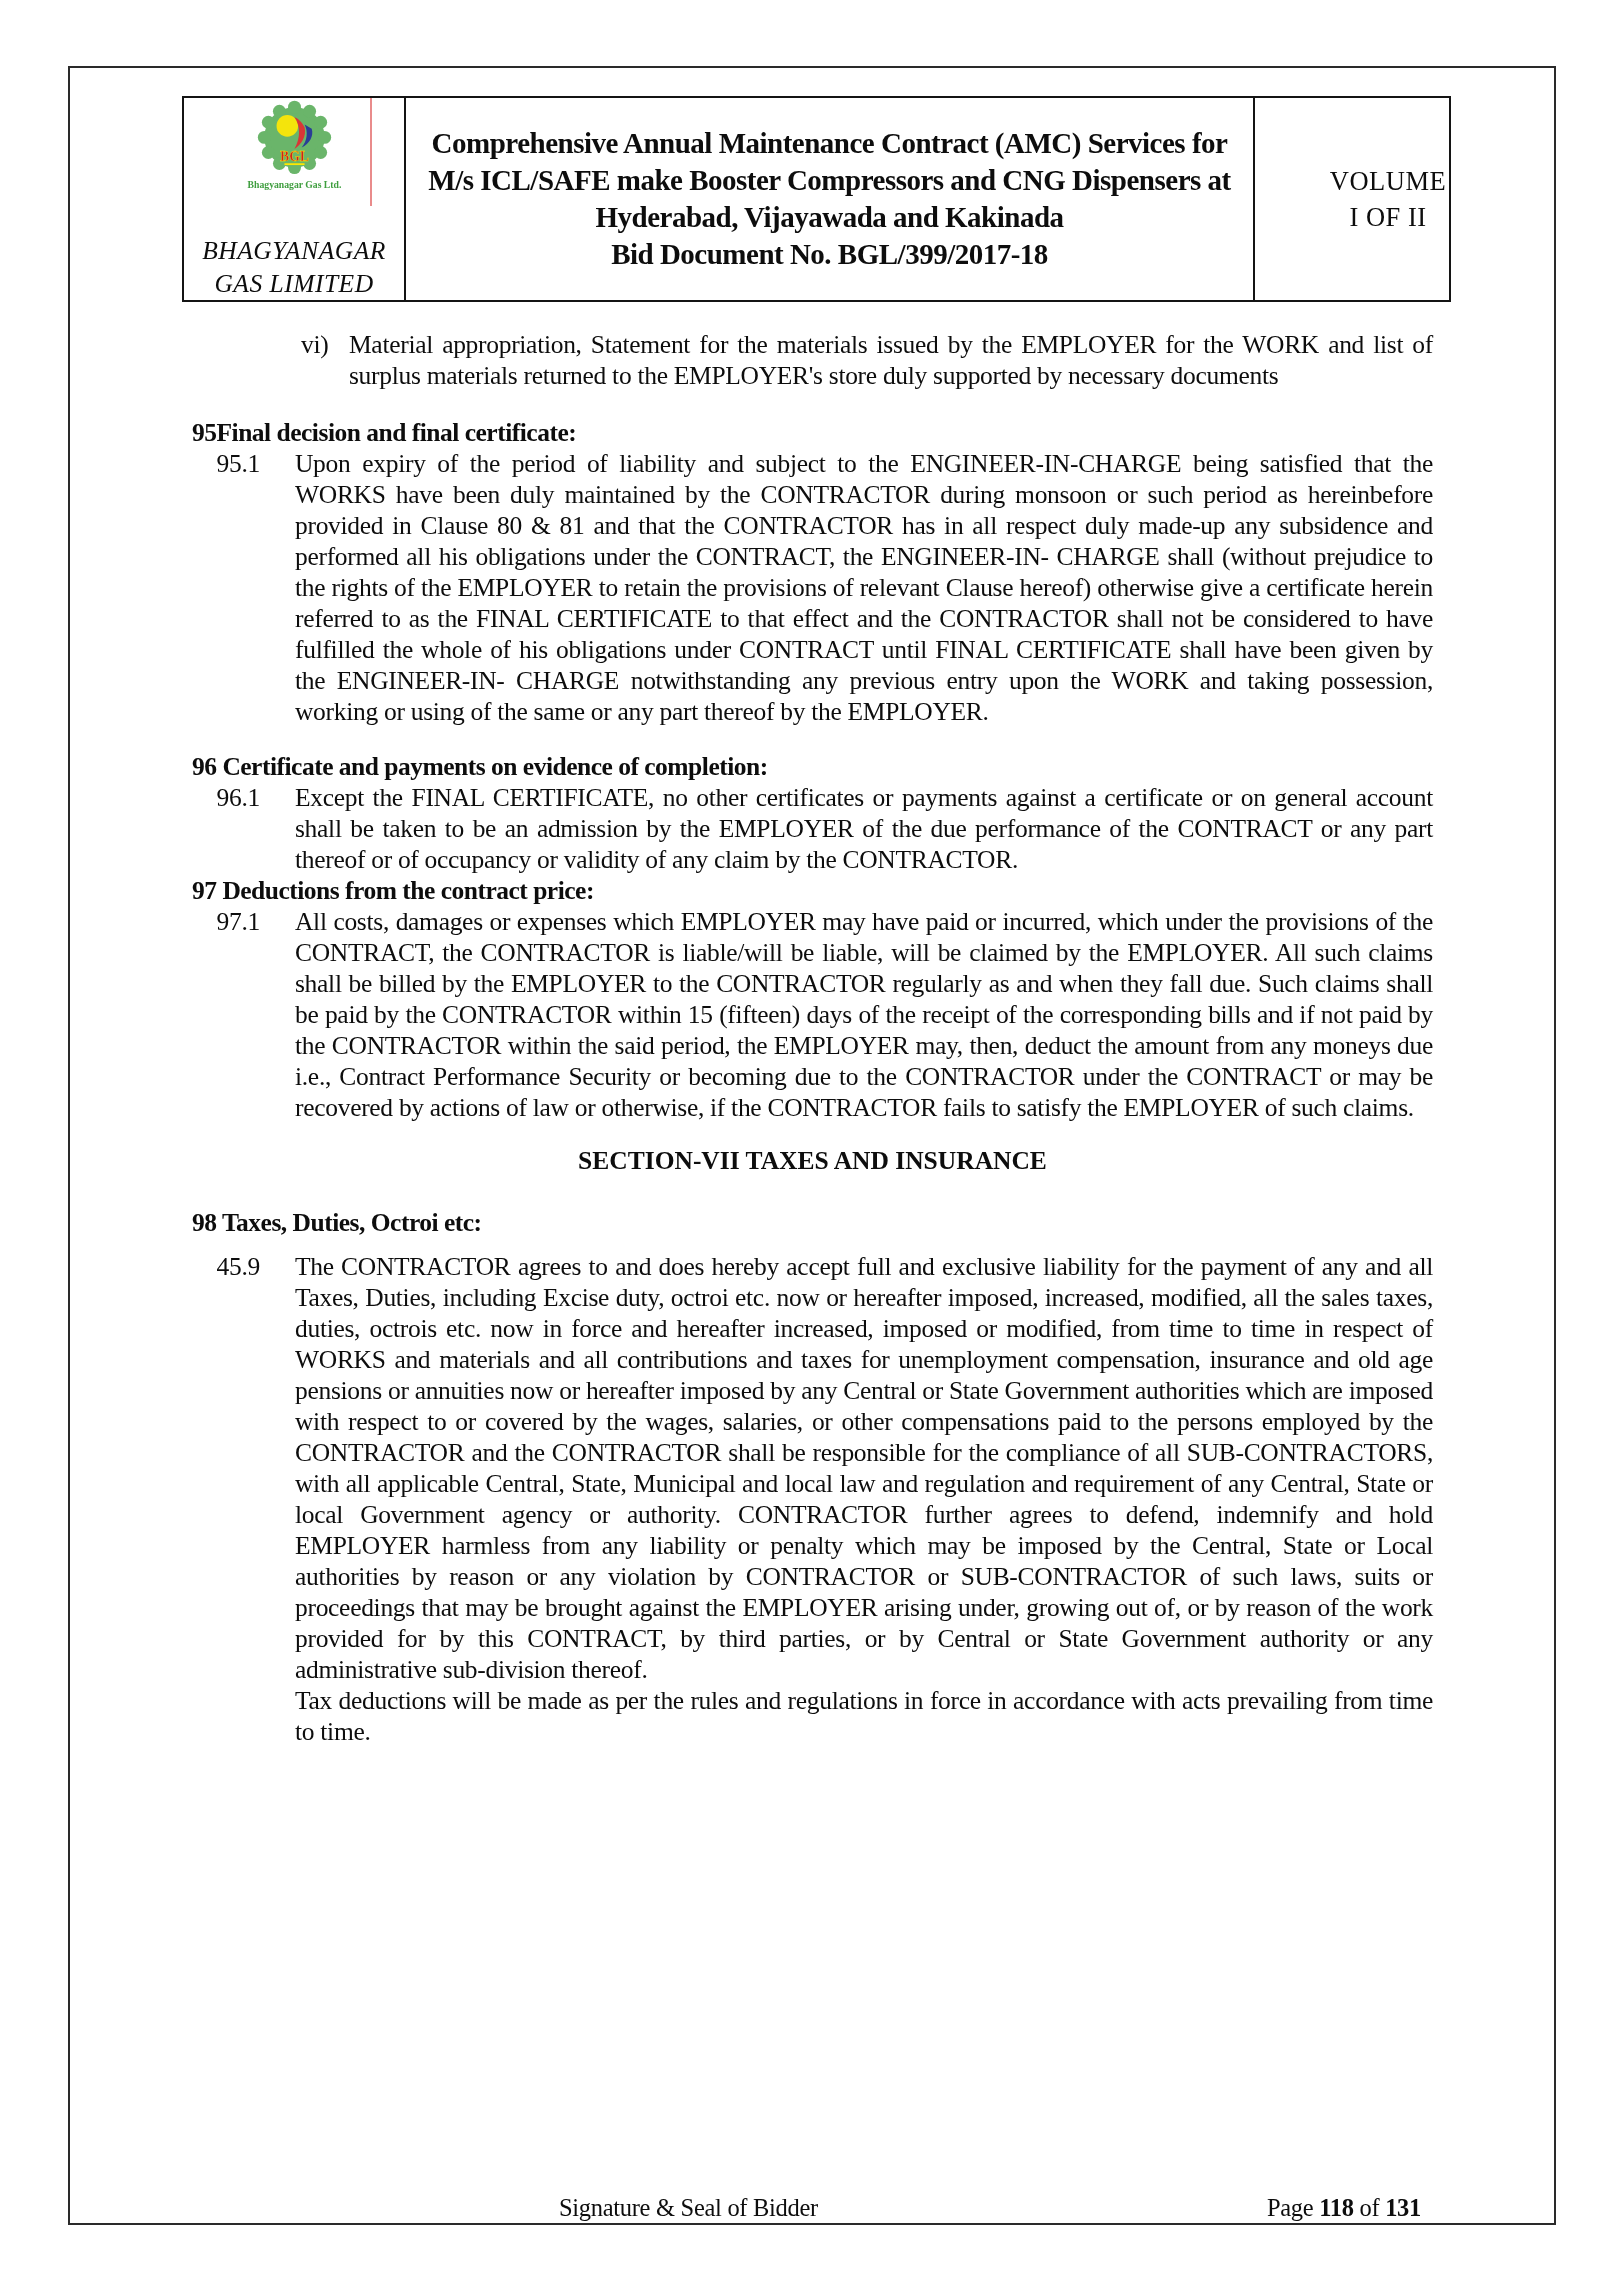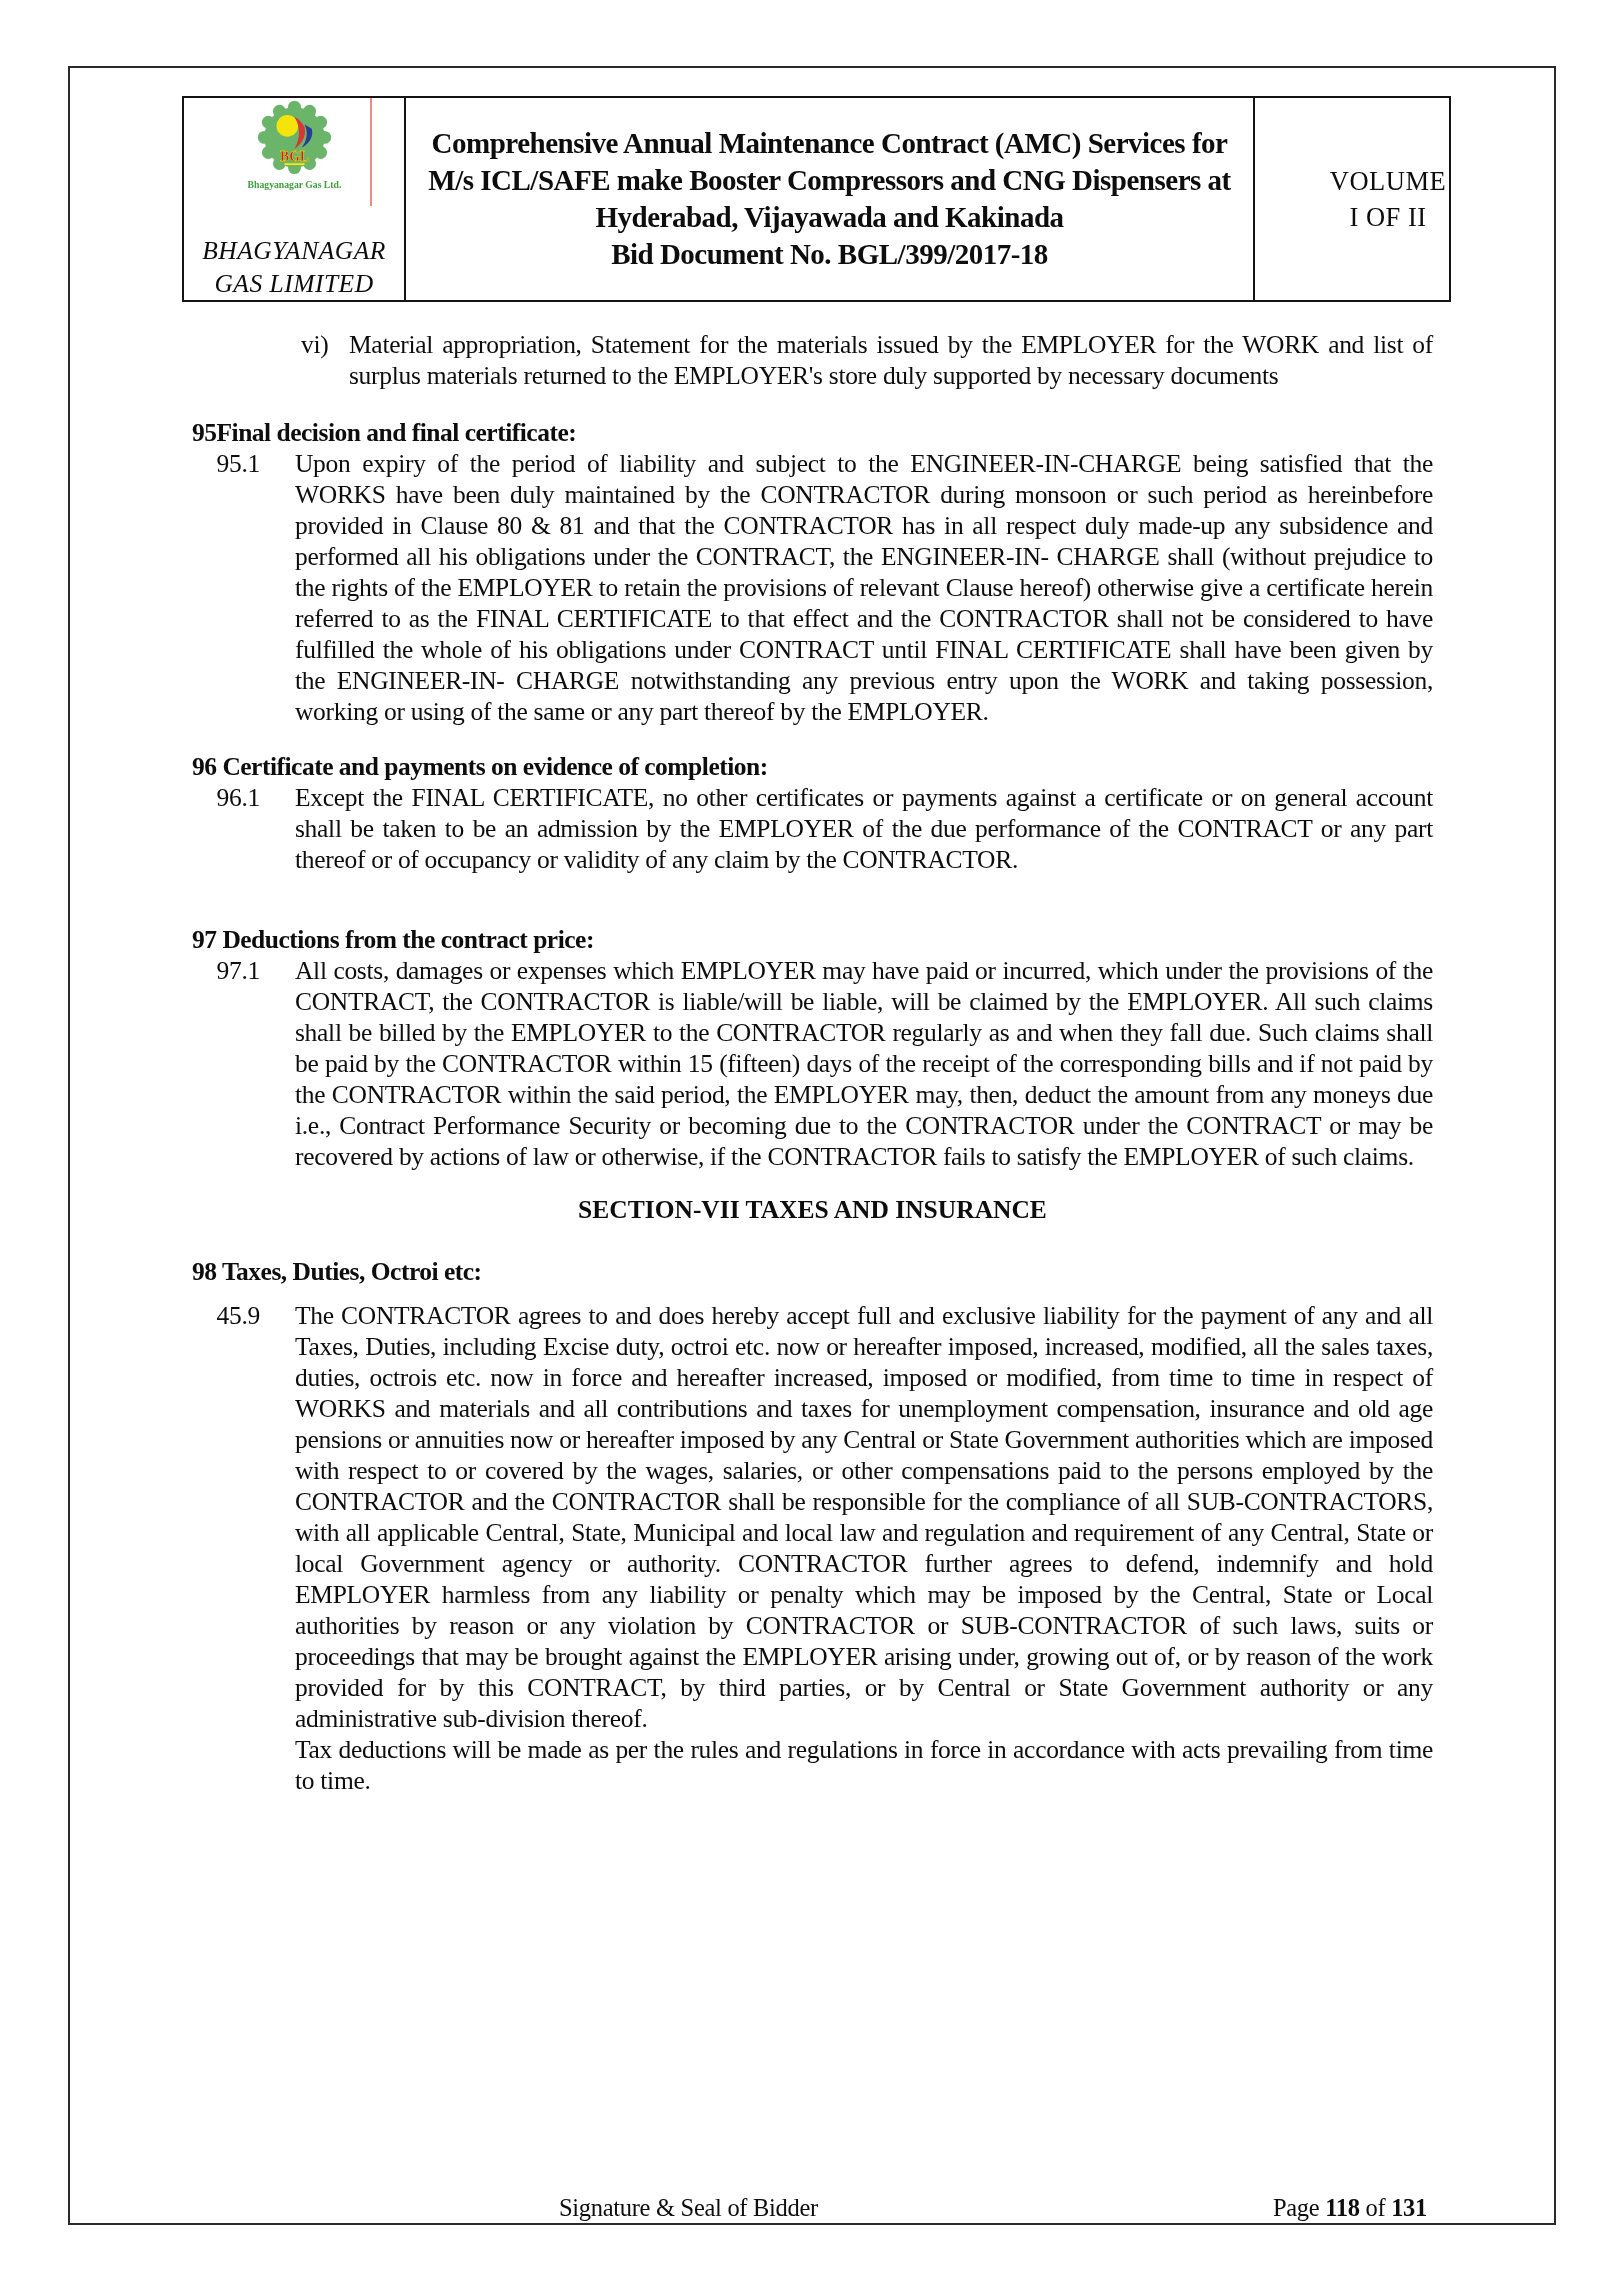--- a/index.html
+++ b/index.html
@@ -33,29 +33,29 @@
   .doc-title, .bid-no { font-weight:bold; font-size:29px; line-height:37px; letter-spacing:-0.5px; }
   .volume-cell { width:194px; display:flex; align-items:center; justify-content:flex-end; }
   .volume-text { font-size:26.5px; line-height:36px; width:122px; text-align:center; letter-spacing:0.5px; }
   
   .content { position:absolute; left:0; right:0; top:234px; padding:0 121px 0 122px; }
   .para { font-size:25.5px; line-height:31px; letter-spacing:-0.3px; }
   .vi-item { display:flex; margin-left:109px; margin-top:26.5px; }
   .vi-marker { flex:none; width:48px; }
   .vi-text { flex:1; text-align:justify; }
   .sec-heading { font-size:25.5px; line-height:31px; font-weight:bold; letter-spacing:-0.5px; }
-  .mt27 { margin-top:26.5px; } .mt33 { margin-top:24px; } .mt50 { margin-top:49px; }
+  .mt27 { margin-top:26.5px; } .mt33 { margin-top:24px; } .mt50 { }
   .mt22 { margin-top:21.6px; } .mt32 { margin-top:31px; } .mt14 { margin-top:13.7px; }
   .centered { text-align:center; letter-spacing:0; }
   .clause { display:flex; }
   .clause-num { flex:none; width:103px; padding-left:24.5px; }
   .clause-body { flex:1; }
   .clause-text { text-align:justify; }
   
-  .footer { position:absolute; left:0; right:6px; bottom:1px; height:31px; font-size:24.5px; line-height:29px; letter-spacing:-0.3px; }
+  .footer { position:absolute; left:0; right:12px; bottom:1px; height:31px; font-size:24.5px; line-height:29px; letter-spacing:-0.3px; }
   .sig { position:absolute; left:489px; bottom:0; }
   .pageno { position:absolute; right:121px; bottom:0; }
   .pageno b { font-weight:bold; }
 </style>
 </head>
 <body>
 
 <div class="page-border">
 
   <div class="header-table">

